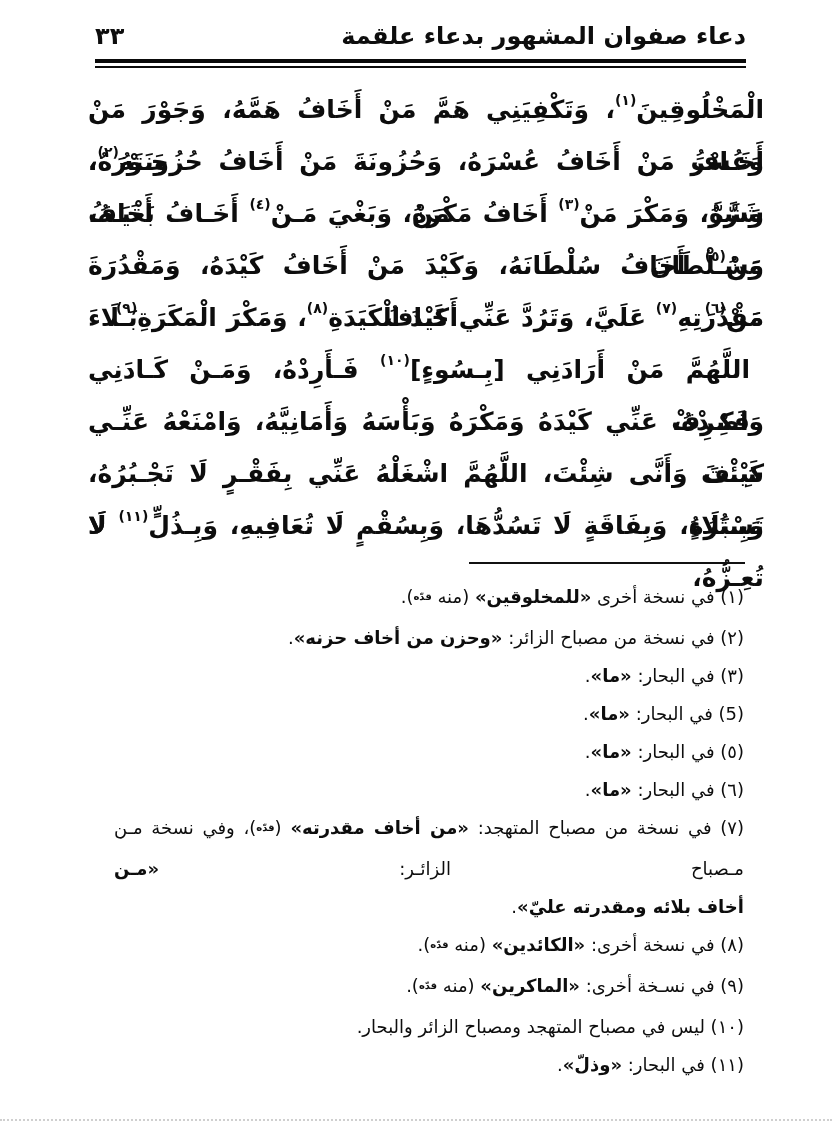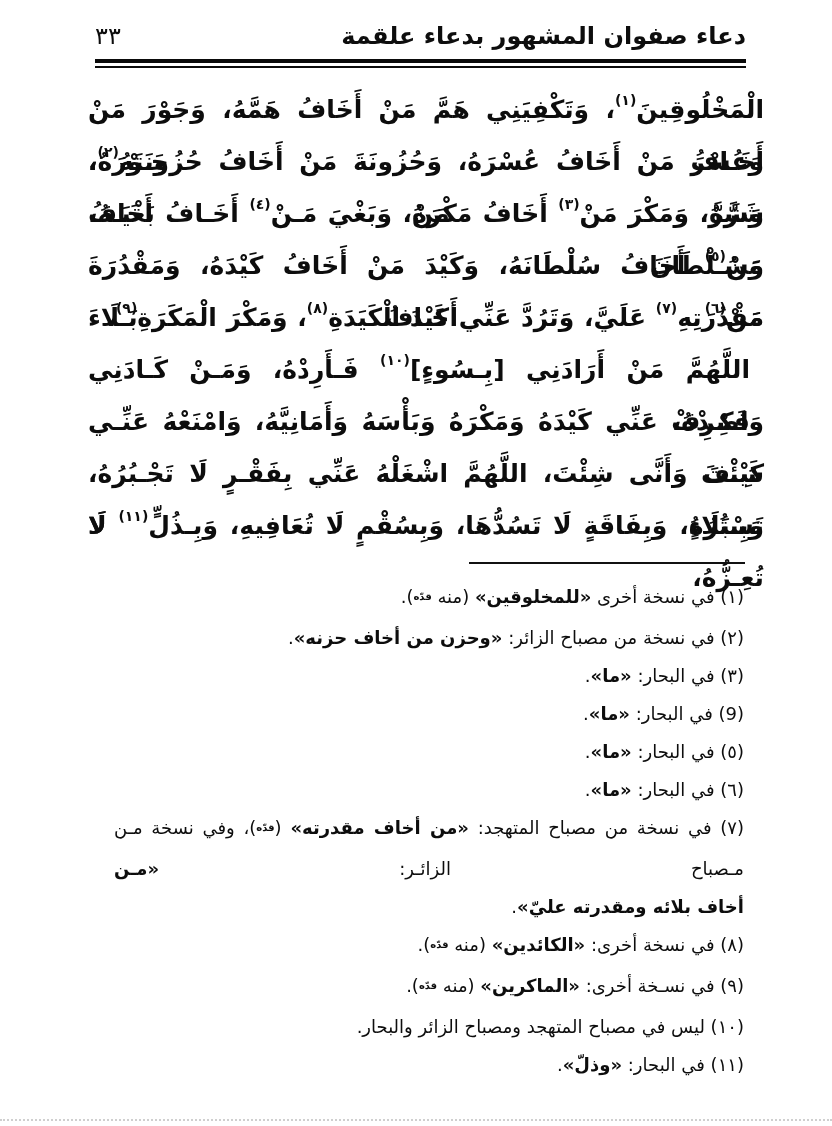--- a/index.html
+++ b/index.html
@@ -7,21 +7,21 @@
     position:relative; width:832px; height:1126px; margin:0 auto;
     background:#ffffff; color:#0d0d0d; overflow:hidden;
     font-family:"DejaVu Sans", sans-serif; direction:rtl;
   }
   
   .header-row{
     position:absolute; top:22px; right:86px; left:95px;
     display:flex; justify-content:space-between; align-items:flex-end;
   }
   .book-title{ font-size:24px; font-weight:700; letter-spacing:0; }
-  .page-number{ font-size:24px; font-weight:400; }
+  .page-number{ font-size:24px; font-weight:700; }
   .header-rule{
     position:absolute; top:59px; right:86px; left:95px;
     height:3px; border-top:4px solid #0a0a0a; border-bottom:2px solid #0a0a0a;
   }
   
   .body-block{ position:absolute; top:84px; right:68px; left:88px; }
   .body-line{
     height:52px; line-height:52px; font-size:25px; font-weight:700;
     text-align:justify; text-align-last:justify; overflow:visible;
     word-spacing:1px;
@@ -73,21 +73,21 @@
       <div class="body-line">شِئْتَ وَأَنَّى شِئْتَ، اللَّهُمَّ اشْغَلْهُ عَنِّي بِفَقْـرٍ لَا تَجْـبُرُهُ، وَبِـبَلَاءٍ لَا</div>
       <div class="body-line">تَسْتُرُهُ، وَبِفَاقَةٍ لَا تَسُدُّهَا، وَبِسُقْمٍ لَا تُعَافِيهِ، وَبِـذُلٍّ<sup class="fnref">(١١)</sup> لَا تُعِـزُّهُ،</div>
     </div>
 
   <div class="fn-sep"></div>
 
   <div class="footnotes">
       <div class="fn-line"><span>(١) في نسخة أخرى </span><span class="fn-b">«للمخلوقين»</span><span> (منه </span><span class="fn-glyph">قدّه</span><span>).</span></div>
       <div class="fn-line"><span>(٢) في نسخة من مصباح الزائر: </span><span class="fn-b">«وحزن من أخاف حزنه»</span><span>.</span></div>
       <div class="fn-line"><span>(٣) في البحار: </span><span class="fn-b">«ما»</span><span>.</span></div>
-      <div class="fn-line"><span>(9) في البحار: </span><span class="fn-b">«ما»</span><span>.</span></div>
+      <div class="fn-line"><span>(5) في البحار: </span><span class="fn-b">«ما»</span><span>.</span></div>
       <div class="fn-line"><span>(٥) في البحار: </span><span class="fn-b">«ما»</span><span>.</span></div>
       <div class="fn-line"><span>(٦) في البحار: </span><span class="fn-b">«ما»</span><span>.</span></div>
       <div class="fn-line fn-justify"><span>(٧) في نسخة من مصباح المتهجد: </span><span class="fn-b">«من أخاف مقدرته»</span><span> (</span><span class="fn-glyph">قدّه</span><span>)، وفي نسخة مـن مـصباح الزائـر: </span><span class="fn-b">«مـن</span></div>
       <div class="fn-line"><span class="fn-b">أخاف بلائه ومقدرته عليّ»</span><span>.</span></div>
       <div class="fn-line"><span>(٨) في نسخة أخرى: </span><span class="fn-b">«الكائدين»</span><span> (منه </span><span class="fn-glyph">قدّه</span><span>).</span></div>
       <div class="fn-line"><span>(٩) في نسـخة أخرى: </span><span class="fn-b">«الماكرين»</span><span> (منه </span><span class="fn-glyph">قدّه</span><span>).</span></div>
       <div class="fn-line"><span>(١٠) ليس في مصباح المتهجد ومصباح الزائر والبحار.</span></div>
       <div class="fn-line"><span>(١١) في البحار: </span><span class="fn-b">«وذلّ»</span><span>.</span></div>
     </div>
 

